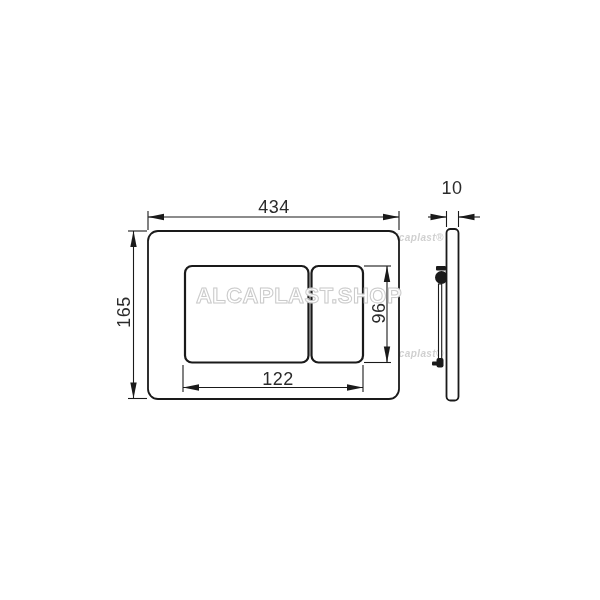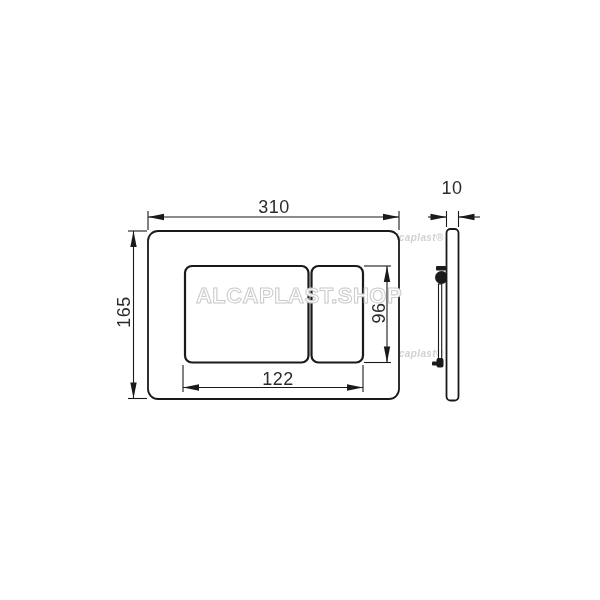--- a/index.html
+++ b/index.html
@@ -125,21 +125,21 @@
     <g stroke="#1a1a1a" stroke-width="1.1" fill="#1a1a1a">
       <line x1="446.5" y1="211" x2="446.5" y2="227"></line>
       <line x1="458.5" y1="211" x2="458.5" y2="227"></line>
       <line x1="428" y1="217" x2="446.5" y2="217"></line>
       <line x1="458.5" y1="217" x2="480" y2="217"></line>
       <polygon points="446.5,217 430.5,213.8 430.5,220.2" stroke="none"></polygon>
       <polygon points="458.5,217 474.5,213.8 474.5,220.2" stroke="none"></polygon>
     </g>
   </svg>
 
-  <span class="dim-label" style="left:274px; top:207px;">310</span>
+  <span class="dim-label" style="left:274px; top:207px;">434</span>
   <span class="dim-label" style="left:452px; top:188px;">10</span>
   <span class="dim-label rot" style="left:124px; top:312px;">165</span>
   <span class="dim-label rot" style="left:379px; top:313px;">96</span>
   <span class="dim-label" style="left:278px; top:379px;">122</span>
 
   <span class="wm-large" style="left:299px; top:296px;">ALCAPLAST.SHOP</span>
 
 </div>
 
 </body></html>

